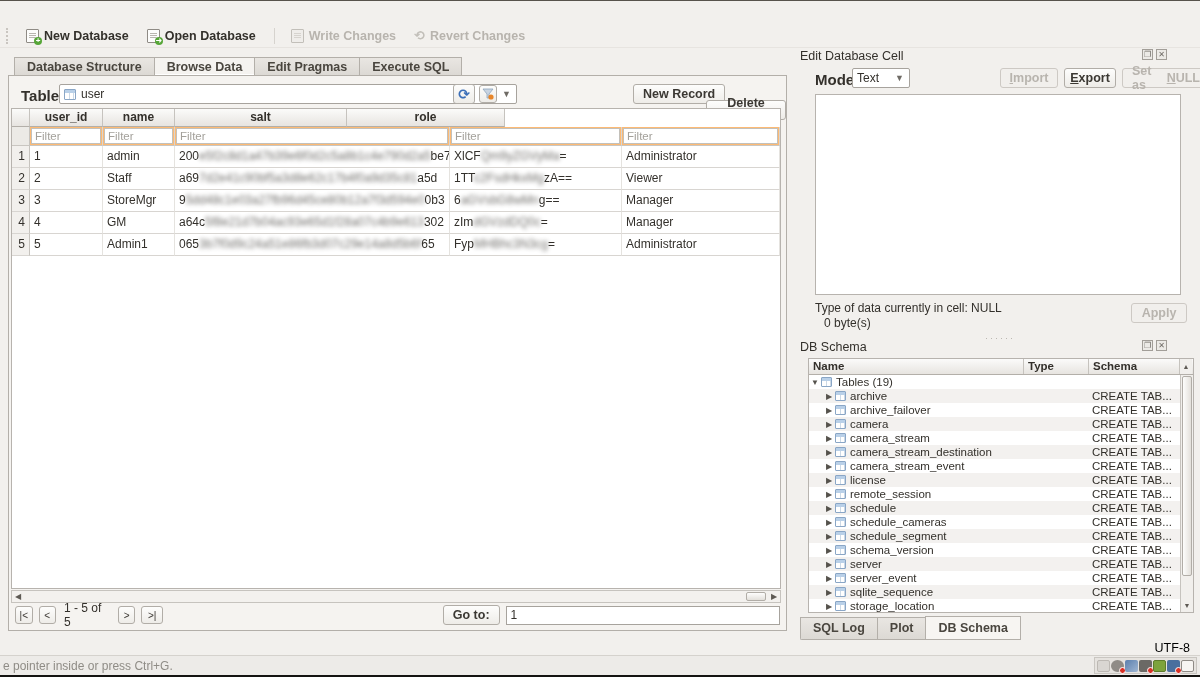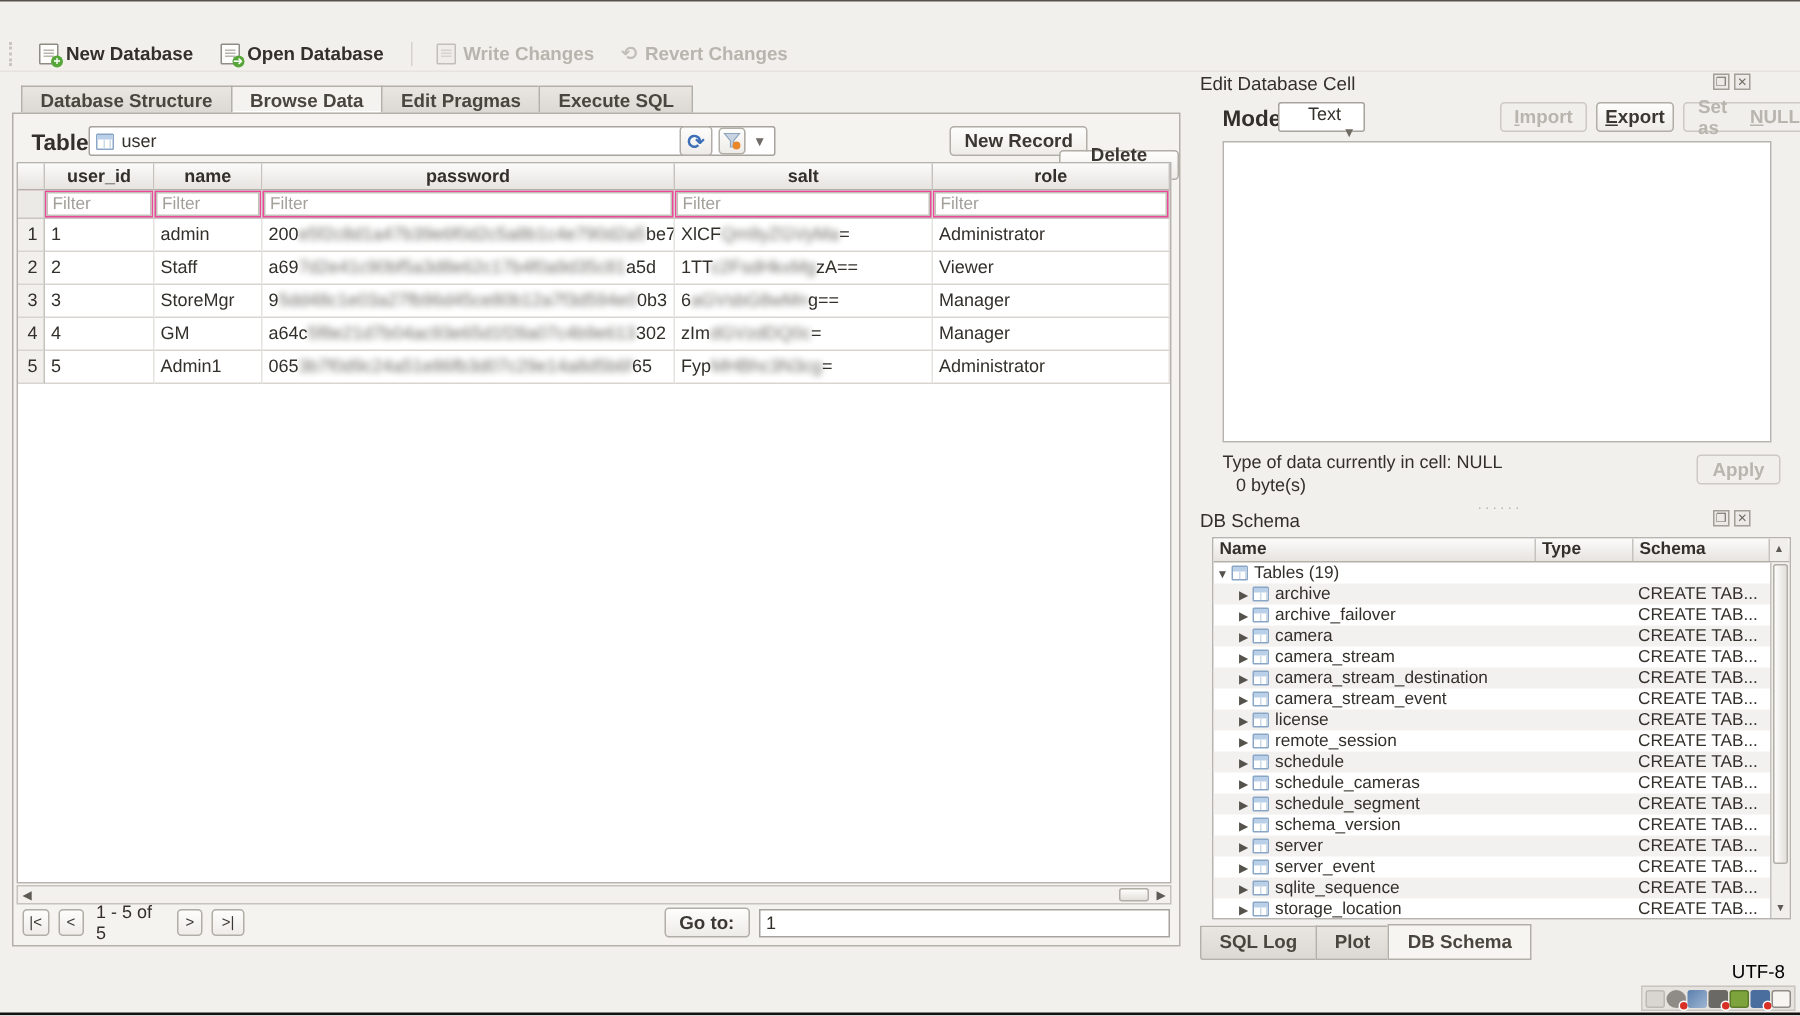--- a/index.html
+++ b/index.html
@@ -43,21 +43,21 @@
   .ico-refresh { color:#3c6fb8; font-size:14px; font-weight:bold; line-height:1; }
   .btn { display:inline-flex; align-items:center; justify-content:center; height:20px; padding:0 9px; border:1px solid #b1ada7; border-radius:3px; background:linear-gradient(#fdfdfc,#eeece8); font-weight:600; font-size:12.5px; color:#3b3833; }
   .btn.disabled { color:#b8b4ae; border-color:#cdc9c4; background:#f1efec; }
 
   
   .grid { position:absolute; top:32px; left:2px; width:770px; height:481px; border:1px solid #b7b3ae; background:#fff; overflow:hidden; }
   .g-row { display:flex; }
   .g-head .g-cell { background:linear-gradient(#fbfbfa,#e7e4e0); border-right:1px solid #c6c3be; border-bottom:1px solid #b3afa9; font-weight:600; text-align:center; height:18px; line-height:17px; }
   .g-cell { overflow:hidden; white-space:nowrap; }
   .c0{width:18px;} .c1{width:73px;} .c2{width:72px;} .c3{width:275px;} .c4{width:172px;} .c5{width:158px;}
-  .g-filter { height:19px; background:#ec4899; }
+  .g-filter { height:19px; background:#fdba74; }
   .g-filter .g-cell { border-right:1px solid #d8d5d1; border-bottom:1px solid #c9c6c1; padding:1px; }
   .g-filter .c0 { background:#eceae6; border-right:1px solid #c6c3be; }
   .g-filter input { width:100%; height:16px; border:1px solid #c3c0ba; background:#fff; font-family:inherit; font-size:11.5px; padding-left:3px; color:#34312c; outline:none; }
   .g-filter input::placeholder { color:#a3a09a; }
   .g-data { height:22px; }
   .g-data .g-cell { border-right:1px solid #e5e3df; border-bottom:1px solid #d8d5d1; padding:3px 0 0 4px; font-size:12px; }
   .g-data .c0 { background:#f2f0ed; border-right:1px solid #c6c3be; text-align:right; padding:3px 4px 0 0; color:#33302b; }
   .blur { filter:blur(2.2px); opacity:.7; }
 
   .hscroll { position:absolute; left:2px; top:514px; width:770px; height:13px; border:1px solid #c6c3be; background:#f3f1ee; display:flex; align-items:center; }
@@ -173,21 +173,20 @@
       </span>
       <span class="btn" style="position:absolute;left:624px;top:0;">New Record</span>
       <span class="btn" style="position:absolute;left:697px;top:16px;">Delete Record</span>
     </div>
 
     <div class="grid">
       <div class="g-row g-head">
         <div class="g-cell c0"></div>
         <div class="g-cell c1">user_id</div>
         <div class="g-cell c2">name</div>
-        <div class="g-cell c3">password</div>
         <div class="g-cell c4">salt</div>
         <div class="g-cell c5">role</div>
       </div>
       <div class="g-row g-filter">
         <div class="g-cell c0"></div>
         <div class="g-cell c1"><input placeholder="Filter" style=""></div>
         <div class="g-cell c2"><input placeholder="Filter" style=""></div>
         <div class="g-cell c3"><input placeholder="Filter" style=""></div>
         <div class="g-cell c4"><input placeholder="Filter" style=""></div>
         <div class="g-cell c5"><input placeholder="Filter" style=""></div>
@@ -259,21 +258,21 @@
     </div>
   </div>
 
   <div class="dock-title" style="left:800px;top:49px;">Edit Database Cell</div>
   <div class="dock-icons" style="left:1142px;top:49px;">
     <span class="d-ico">❐</span>
     <span class="d-ico">✕</span>
   </div>
 
   <span class="lbl" style="position:absolute;left:815px;top:71px;">Mode:</span>
-  <span class="combo" style="position:absolute;left:852px;top:68px;width:58px;flex-direction:column;">
+  <span class="combo" style="position:absolute;left:852px;top:68px;width:58px;">
     <span>Text</span>
     <span class="arrow-sec">
         <span class="caret">▼</span>
       </span>
   </span>
   <span class="btn disabled" style="position:absolute;left:1000px;top:68px;width:58px;"><u>I</u>mport</span>
   <span class="btn" style="position:absolute;left:1064px;top:68px;width:52px;"><u>E</u>xport</span>
   <span class="btn disabled" style="position:absolute;left:1122px;top:68px;width:88px;">Set as <u>N</u>ULL</span>
 
   <div class="cell-textarea"></div>
@@ -456,20 +455,23 @@
     </div>
   </div>
 
   <div class="btabs">
     <span class="btab">SQL Log</span>
     <span class="btab">Plot</span>
     <span class="btab active">DB Schema</span>
   </div>
   <div class="utf8">UTF-8</div>
 
+  <div class="statusbar">
+    <span>e pointer inside or press Ctrl+G.</span>
+  </div>
   <div class="tray">
     <span class="tray-ico" style="background:#d9d6d2;border:1px solid #bdb9b4;"></span>
     <span class="tray-ico" style="background:#8f8b86;border-radius:50%;">
         <span class="tray-badge"></span>
       </span>
     <span class="tray-ico" style="background:linear-gradient(135deg,#5b7fae,#9fb6d2);"></span>
     <span class="tray-ico" style="background:#6b6965;">
         <span class="tray-badge"></span>
       </span>
     <span class="tray-ico" style="background:#7da33c;border:1px solid #5d7c2b;"></span>

